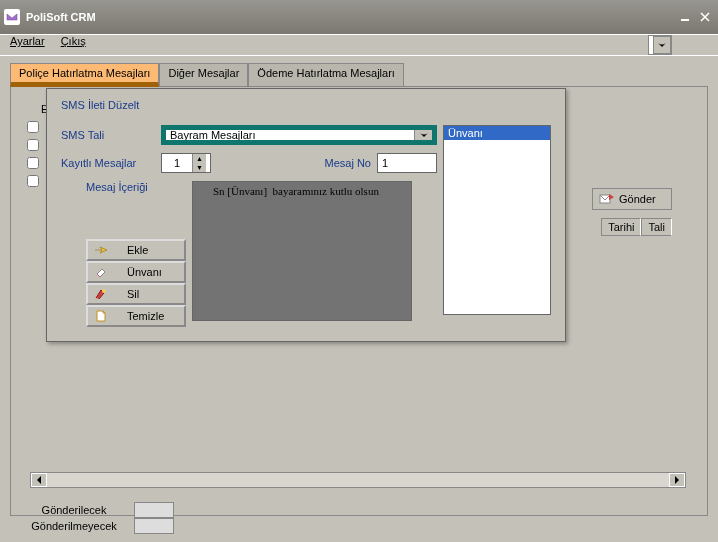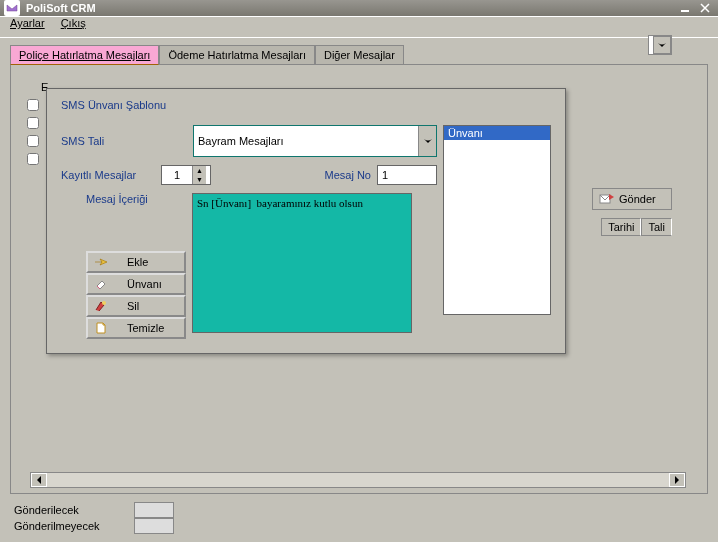--- a/index.html
+++ b/index.html
@@ -1,35 +1,35 @@
 <!DOCTYPE html>
 <html><head>
 <meta charset="utf-8">
 <style>
 * { box-sizing: border-box; margin: 0; padding: 0; font-family: Tahoma, sans-serif; font-size: 11px; }
 body { background: #C3C1B8; width: 718px; height: 542px; overflow: hidden; position: relative; }
 
 
-.titlebar { background: linear-gradient(#989690, #7A7870); height: 16px; display: flex; align-items: center; padding: 0 4px; color: #fff; font-weight: bold; }
+.titlebar { background: linear-gradient(#989690, #7A7870); height: 34px; display: flex; align-items: center; padding: 0 4px; color: #fff; font-weight: bold; }
 .titlebar .icon { width: 16px; height: 16px; background: #fff; border-radius: 2px; margin-right: 6px; display: inline-flex; align-items: center; justify-content: center; }
 .titlebar .icon svg { width: 12px; height: 12px; }
 .titlebar .title { flex: 1; }
 .titlebar .winbtn { width: 18px; height: 16px; margin-left: 2px; display: inline-flex; align-items: center; justify-content: center; color: #fff; cursor: default; }
 
 
 .menubar { background: #C3C1B8; height: 22px; display: flex; align-items: flex-start; padding: 0 10px; border-bottom: 1px solid #fff; border-top: 1px solid #fff; }
 .menubar span { margin-right: 16px; text-decoration: underline; cursor: default; }
 
 
 .client { position: relative; padding: 6px 10px; }
 
 
 .tabs { display: flex; }
 .tab { padding: 3px 8px; border: 1px solid #888; border-bottom: none; background: #C3C1B8; margin-right: 0px; position: relative; top: 1px; cursor: default; }
-.tab.active { background: #f9a8d4; border-bottom: 1px solid #a16207; z-index: 2; text-decoration: underline; }
+.tab.active { background: #fdba74; border-bottom: 5px solid #a16207; z-index: 2; }
 .tab:not(.active) { background: #B8B6AD; }
 .tabpanel { border: 1px solid #888; background: #C3C1B8; height: 430px; padding: 10px 20px; position: relative; }
 
 
 .bg-check { display: flex; align-items: center; margin-bottom: 6px; }
 .bg-check input { width: 12px; height: 12px; margin-right: 6px; }
 
 
 .gonder-btn { position: absolute; right: 46px; top: 188px; width: 80px; height: 22px; border: 1px solid #888; background: #C3C1B8; display: flex; align-items: center; padding: 0 6px; cursor: default; }
 .gonder-btn .ic { width: 16px; height: 14px; margin-right: 4px; }
@@ -41,48 +41,48 @@
 
 .tbl-headers { position: absolute; right: 46px; top: 218px; display: flex; }
 .tbl-headers div { border: 1px solid #888; background: #C3C1B8; padding: 2px 6px; border-right: 1px solid #fff; }
 
 
 .hscroll { position: absolute; left: 30px; right: 32px; bottom: 54px; height: 16px; background: #D8D6CE; border: 1px solid #888; display: flex; }
 .hscroll .btn { width: 16px; background: #C3C1B8; border: 1px solid #fff; display: flex; align-items: center; justify-content: center; }
 .hscroll .track { flex: 1; }
 
 
-.statusrows { position: absolute; left: 14px; bottom: 8px; }
+.statusrows { position: absolute; left: 14px; bottom: 8px; text-align: center; }
 .statusrows .row { display: flex; align-items: center; }
 .statusrows .lbl { width: 120px; }
 .statusrows .box { width: 40px; height: 16px; border: 1px solid #888; background: #ddd; display: inline-block; }
 
 
 .dialog { position: absolute; left: 46px; top: 88px; width: 520px; background: #C3C1B8; border: 1px solid #666; box-shadow: 2px 2px 4px rgba(0,0,0,0.3); }
 .dialog .dtitle { background: linear-gradient(#989690, #7A7870); height: 22px; display: flex; align-items: center; padding: 0 4px; color: #fff; font-weight: bold; }
 .dialog .dtitle .icon { width: 16px; height: 16px; margin-right: 6px; display: inline-flex; align-items: center; justify-content: center; }
 .dialog .dtitle .title { flex: 1; }
 .dialog .dtitle .winbtn { width: 16px; height: 14px; margin-left: 2px; display: inline-flex; align-items: center; justify-content: center; cursor: default; }
 .dialog .dbody { padding: 10px 14px 14px 14px; position: relative; }
 
 .group-label { color: #1a3a8a; margin-bottom: 14px; display: block; }
 .form-row { display: flex; align-items: center; margin-bottom: 8px; }
 .form-row .flabel { width: 100px; color: #1a3a8a; }
-.combo { flex: 1; display: flex; border: 1px solid #0f766e; background: #fff; height: 32px; margin-left: 32px; }
+.combo { flex: 1; display: flex; border: 5px solid #0f766e; background: #fff; height: 20px; }
 .combo input { border: none; flex: 1; padding: 0 4px; background: #fff; outline: none; }
 .combo .arrow { width: 18px; background: #C3C1B8; border-left: 1px solid #888; display: flex; align-items: center; justify-content: center; cursor: default; }
 .spin { width: 50px; display: flex; border: 1px solid #666; background: #fff; height: 20px; }
 .spin input { border: none; width: 30px; text-align: center; background: #fff; outline: none; }
 .spin .arrows { width: 14px; background: #C3C1B8; border-left: 1px solid #888; display: flex; flex-direction: column; }
 .spin .arrows div { flex: 1; display: flex; align-items: center; justify-content: center; font-size: 7px; cursor: default; }
 .tinput { border: 1px solid #666; background: #fff; height: 20px; padding: 0 4px; outline: none; }
 .action-btn { height: 22px; border: 2px outset #ddd; background: #C3C1B8; display: flex; align-items: center; padding: 0 6px; gap: 19px; cursor: default; }
 .action-btn .ic { width: 14px; height: 14px; display: inline-flex; align-items: center; justify-content: center; }
 
-.textarea { width: 220px; height: 140px; border: 1px solid #666; background: #14b8a6; padding: 3px 4px; resize: none; outline: none; font-family: Tahoma; font-size: 11px; }
+.textarea { width: 220px; height: 140px; border: 1px solid #666; background: #737373; padding: 3px 20px; resize: none; outline: none; font-family: Tahoma; font-size: 11px; }
 .listbox { width: 108px; height: 190px; border: 1px solid #666; background: #fff; overflow: hidden; }
 .listbox .item { background: #3169C6; color: #fff; padding: 1px 4px; cursor: default; }
 
 svg { display: block; }
 </style>
 </head>
 <body>
 
 <div class="titlebar">
   <span class="icon">
@@ -104,22 +104,22 @@
 </div>
 
 <div class="menubar">
   <span>Ayarlar</span>
   <span>Çıkış</span>
 </div>
 
 <div class="client">
   <div class="tabs">
     <div class="tab active">Poliçe Hatırlatma Mesajları</div>
+    <div class="tab">Diğer Mesajlar</div>
     <div class="tab">Ödeme Hatırlatma Mesajları</div>
-    <div class="tab">Diğer Mesajlar</div>
   </div>
   <div class="tabpanel">
     <div style="margin-left:-4px">
     <div class="bg-check">
           <span style="width:14px"></span>
           <span></span>
         </div>
     <div class="bg-check">
           <span style="width:14px"></span>
           <span>E</span>
@@ -184,21 +184,21 @@
     <span class="box"></span>
   </div>
   <div class="row">
     <span class="lbl">Gönderilmeyecek</span>
     <span class="box"></span>
   </div>
 </div>
 
 <div class="dialog">
   <div class="dbody">
-    <span class="group-label">SMS Ünvanı Şablonu</span>
+    <span class="group-label">SMS İleti Düzelt</span>
 
     <div style="display:flex; gap:6px;">
       <div style="flex:1;">
         <div class="form-row">
           <span class="flabel">SMS Tali</span>
           <div class="combo">
             <input type="text" value="Bayram Mesajları" style="">
             <div class="arrow">
               <svg width="8" height="6" viewBox="0 0 8 6">
                   <path d="M4 5 L8 1 Q4 4 0 1 Z" fill="#000"></path>

